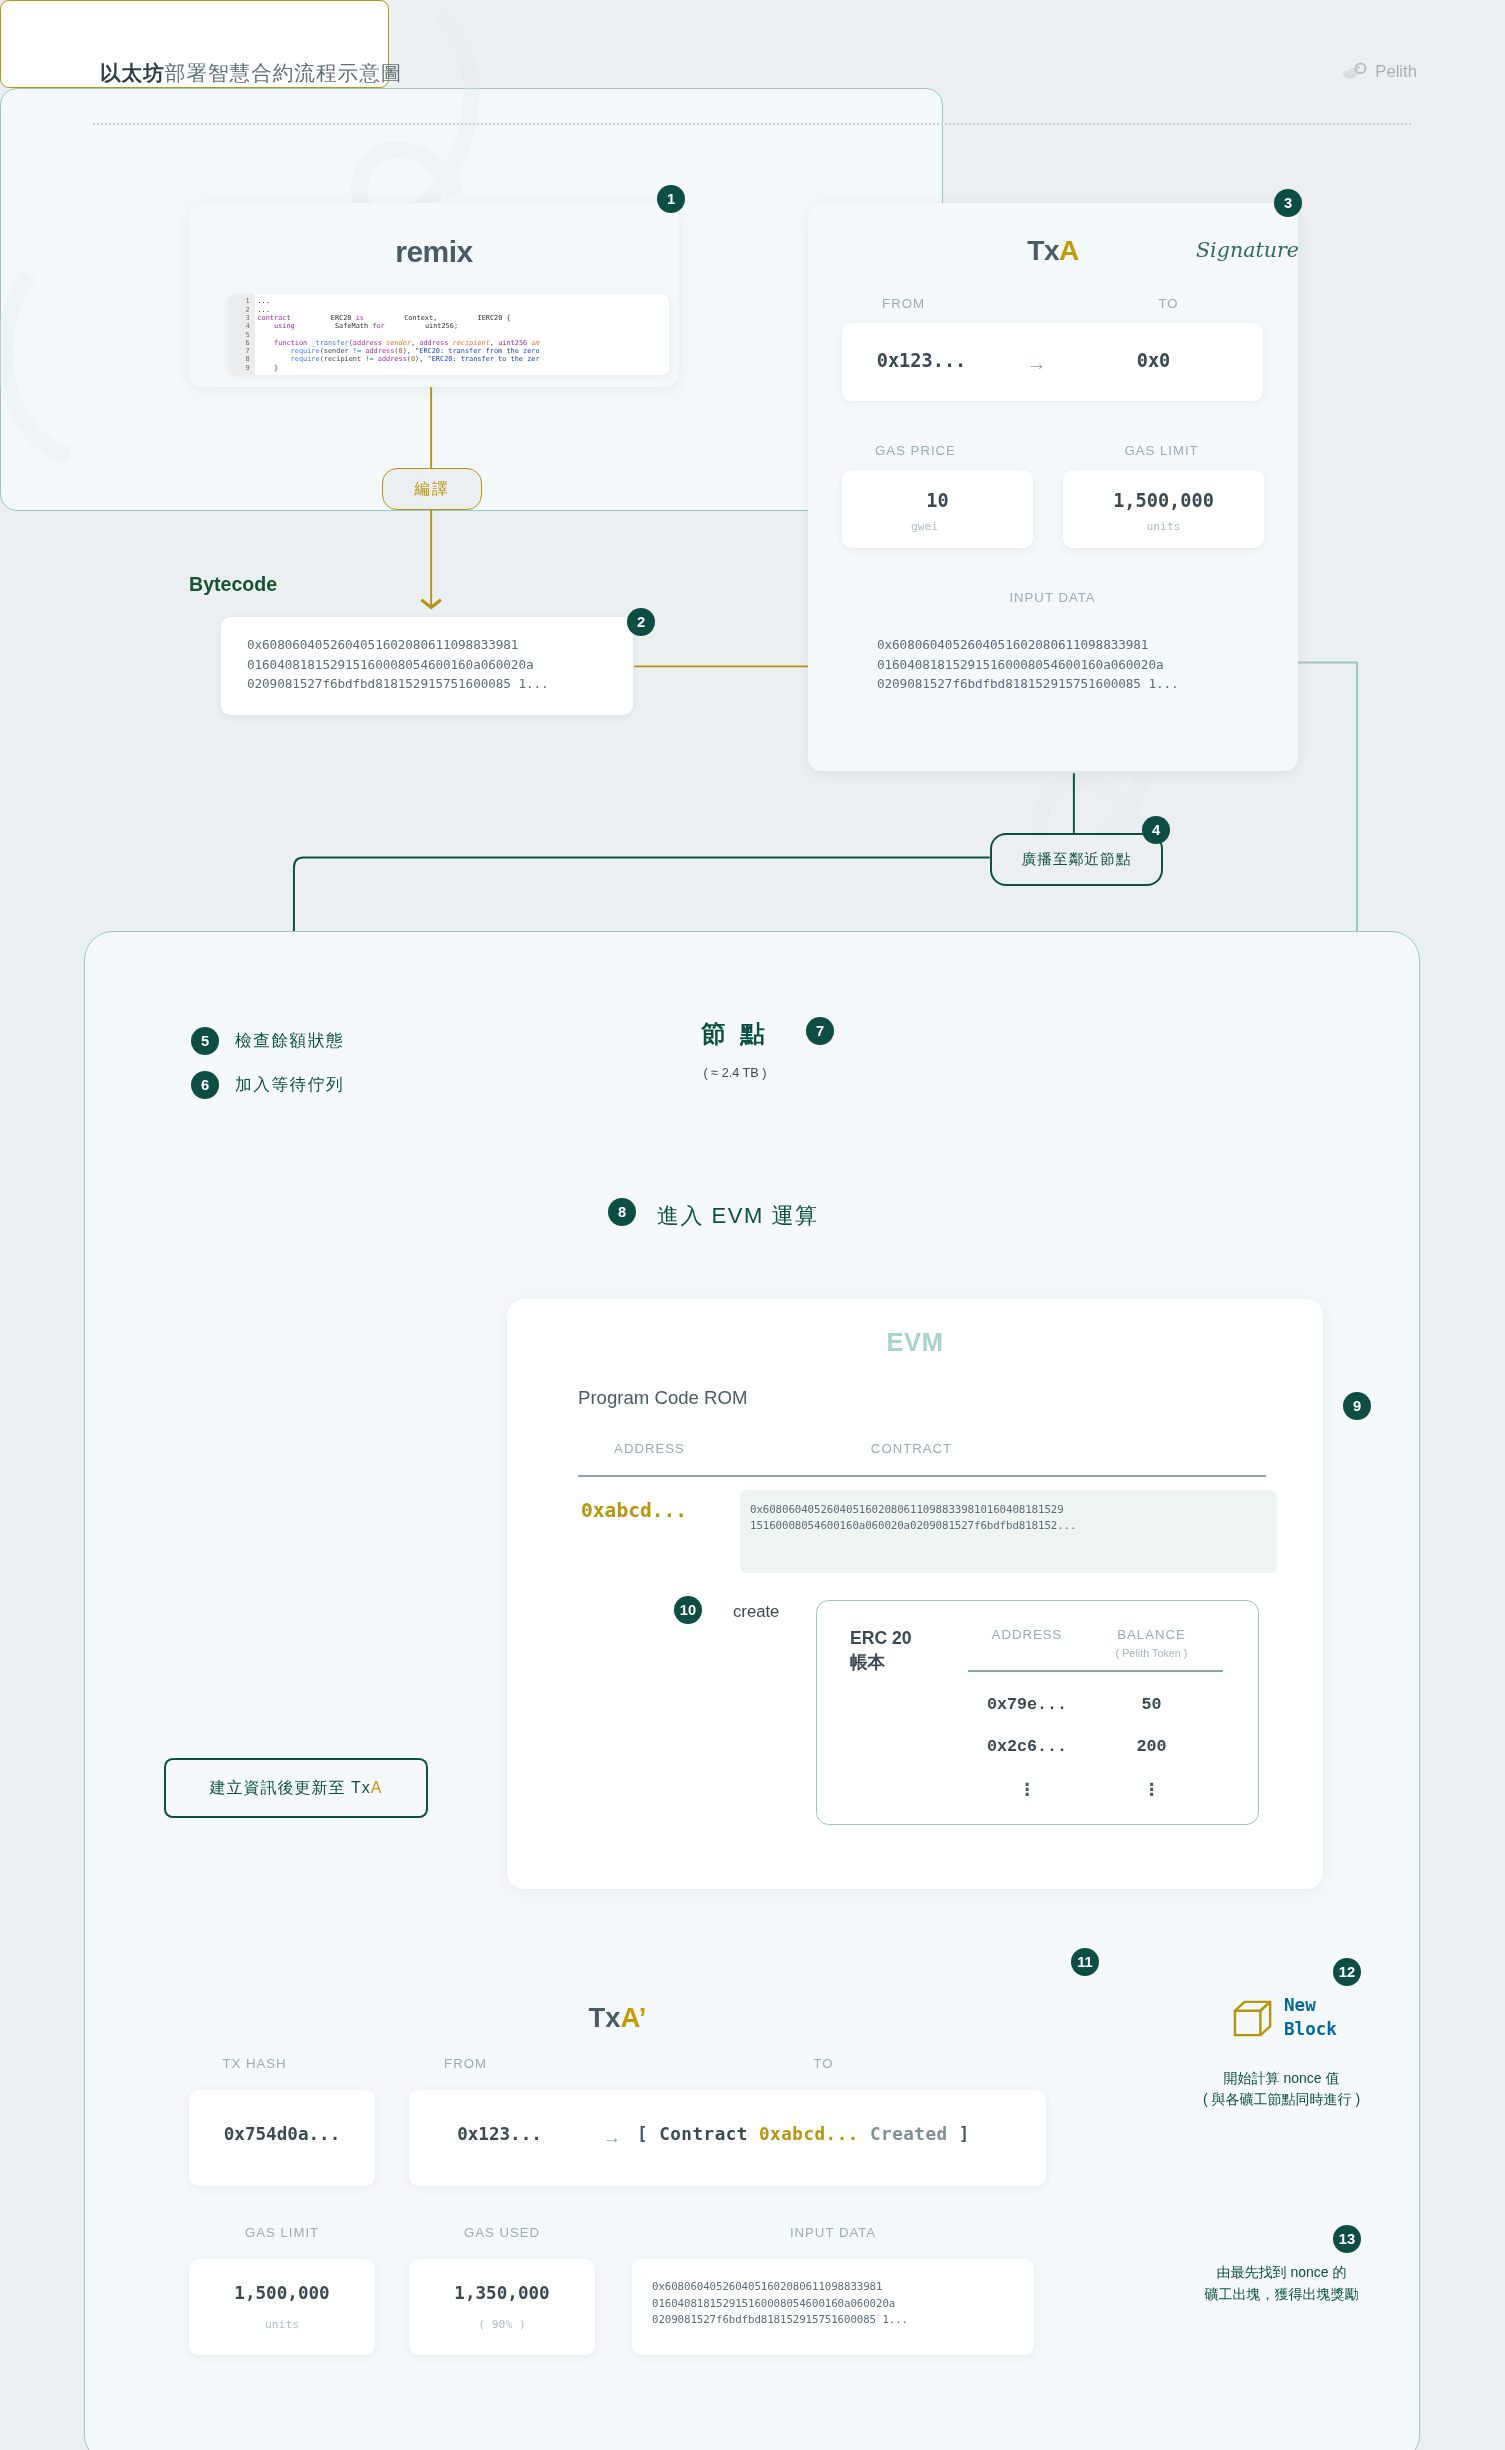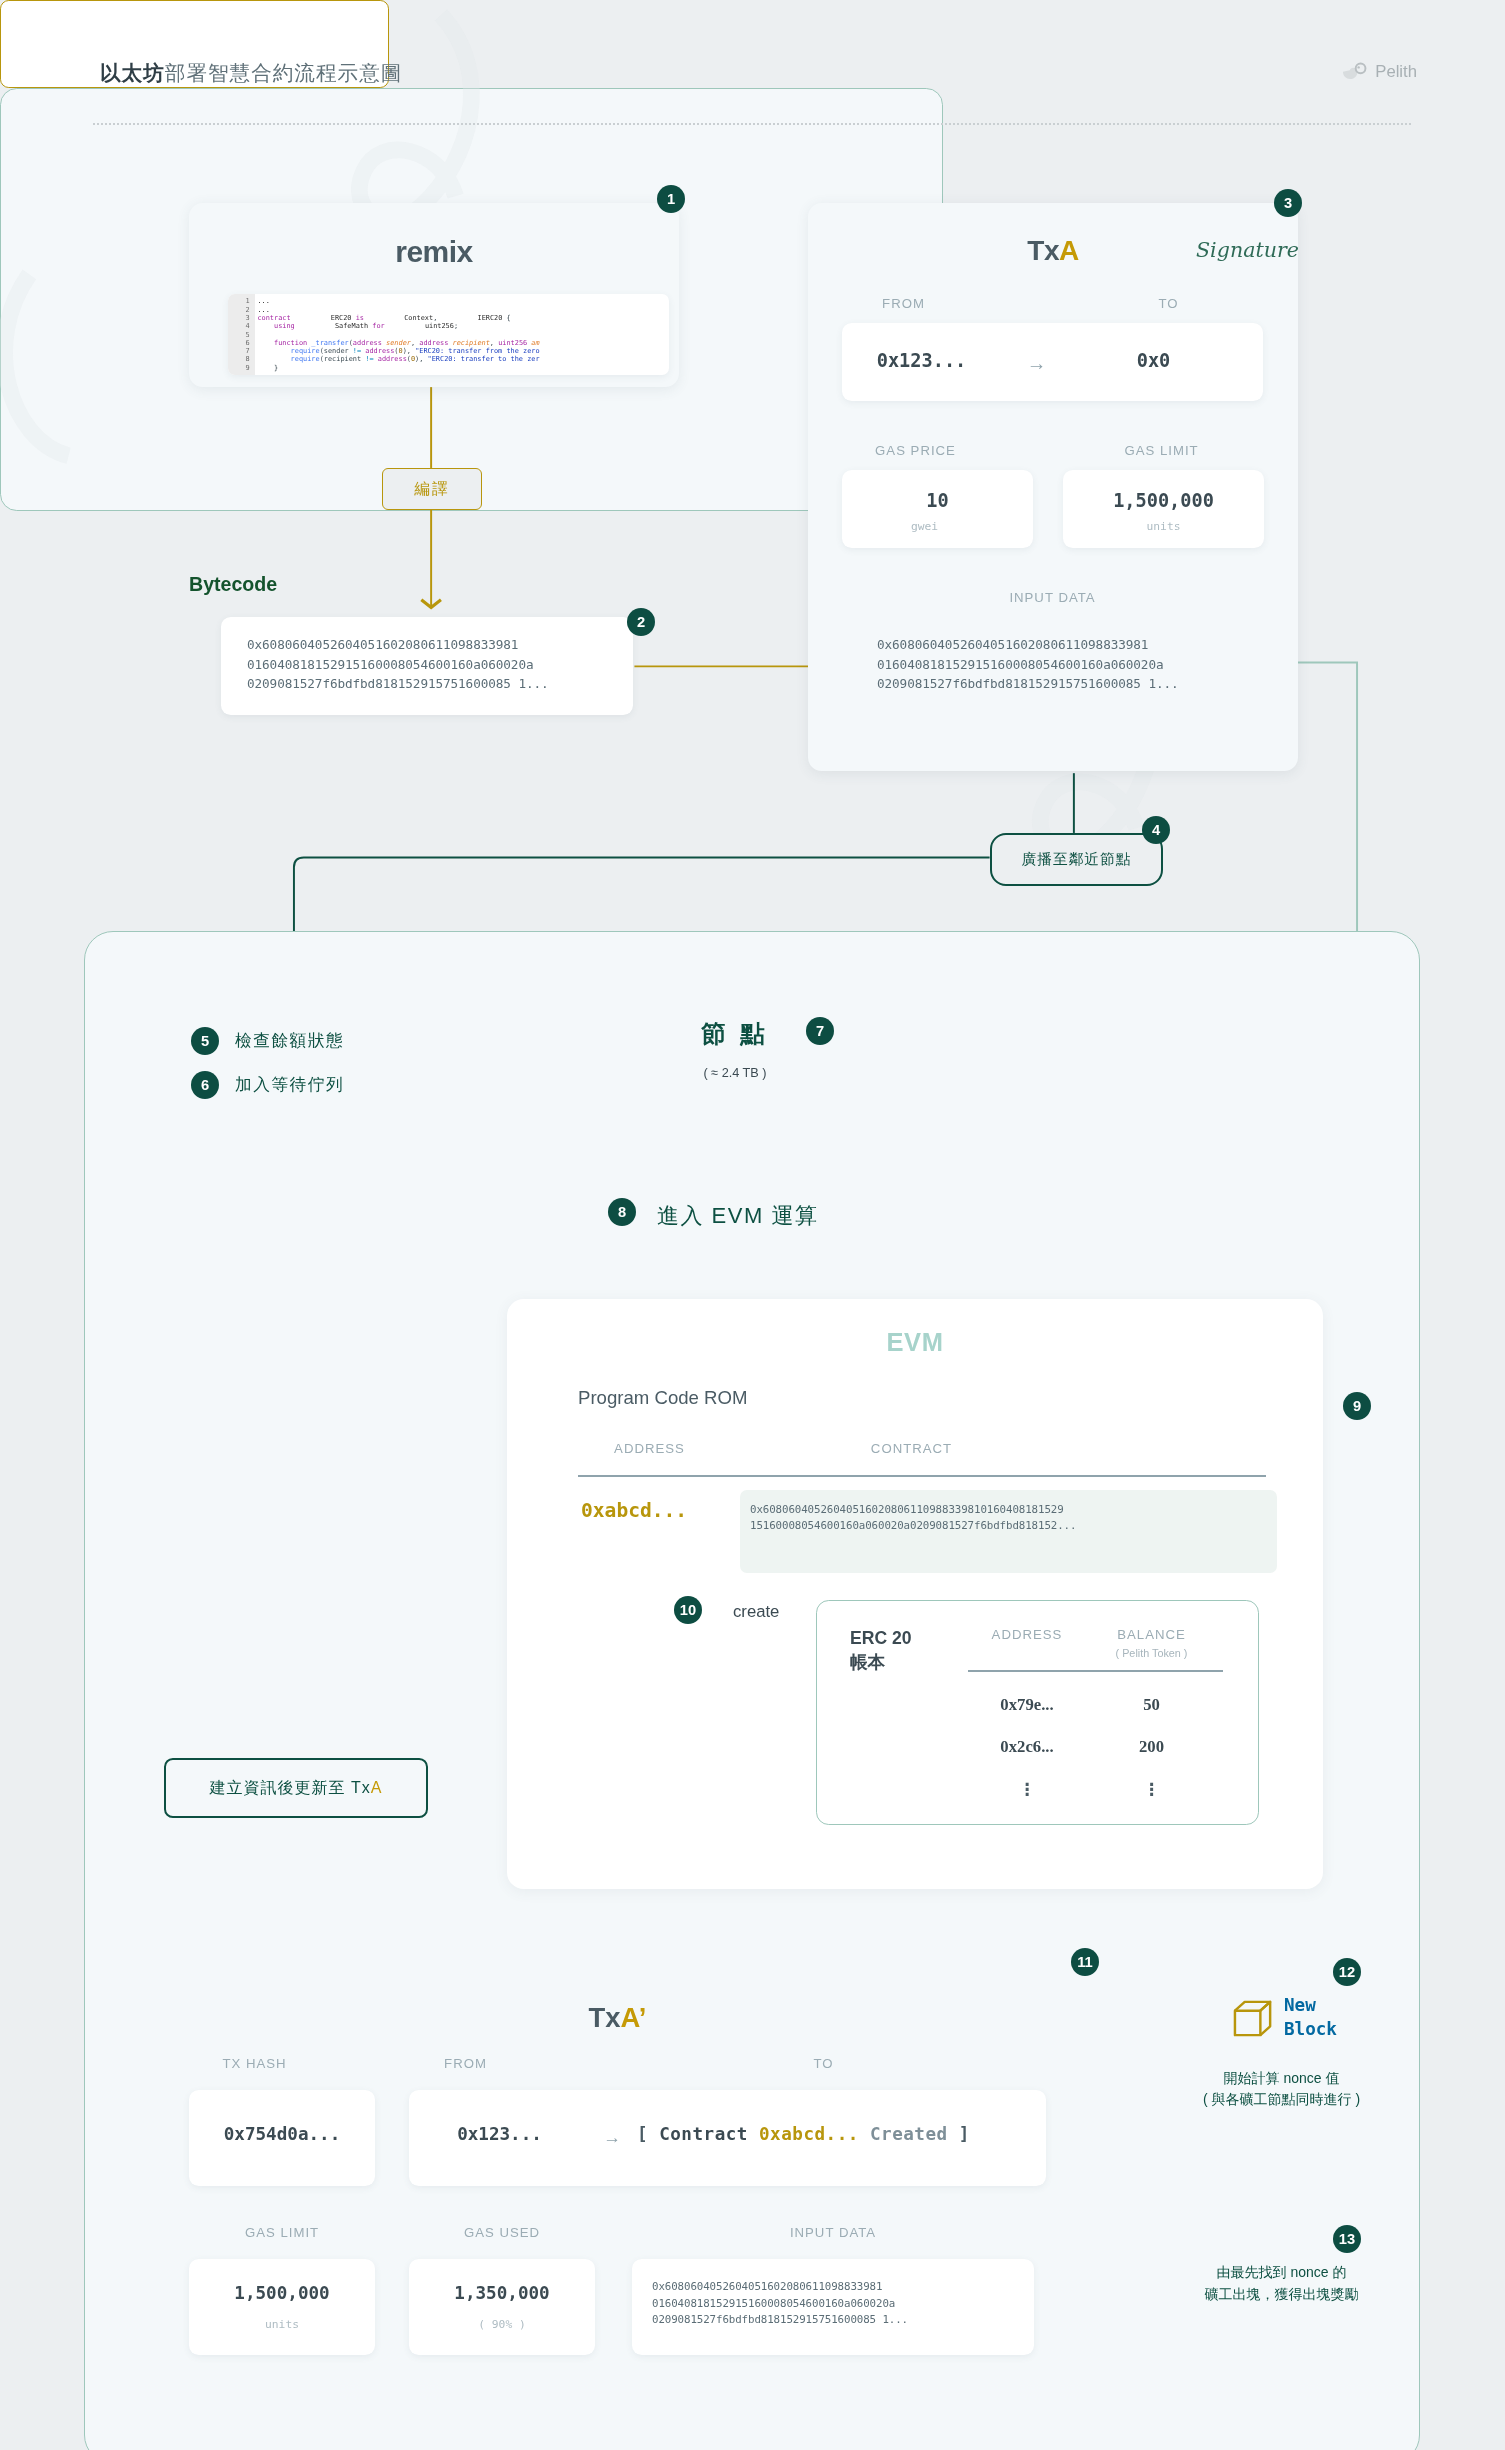--- a/index.html
+++ b/index.html
@@ -47,21 +47,21 @@
   #code-box{left:228px;top:294px;width:441px;height:81px;background:#fff;border-radius:6.9px;overflow:hidden;}
   #code-box .gutter{position:absolute;left:0;top:0;width:26.5px;height:100%;background:#ececec;}
   #code-box .codeinner{position:absolute;left:0;top:3.4px;width:441px;
       font-family:"DejaVu Sans Mono","Liberation Mono",monospace;font-size:6.9px;line-height:8.3px;white-space:pre;}
   .ln{display:inline-block;width:21.6px;text-align:right;color:#6b6b6b;margin-right:7.8px;}
   .kw{color:#a626a4;} .ty{color:#2b2b2b;margin-left:36px;} .fn{color:#4078f2;} .par{color:#e07c28;font-style:italic;}
   .str{color:#1c40c0;} .op{color:#0184bc;} .num{color:#986801;} .pl{color:#2b2b2b;}
 
   
   #compile-btn{position:absolute;left:382px;top:468px;width:98px;height:40px;
-      border:1.5px solid #b8960c;border-radius:6px;display:flex;align-items:center;justify-content:center;
+      border:1.5px solid #b8960c;border-radius:15px;display:flex;align-items:center;justify-content:center;
       color:#b8960c;font-size:15.7px;letter-spacing:2px;background:#eceff1;z-index:12;}
 
   #bytecode-title{position:absolute;left:189px;top:573px;width:490px;text-align:left;
       font-size:19.6px;font-weight:bold;color:#14532d;}
   #bytecode-box{left:221px;top:617px;width:412px;height:98px;}
   #bytecode-hex{position:absolute;left:247px;top:635px;width:372px;}
 
   
   #txa-card{left:808px;top:203px;width:490px;height:568px;}
   #txa-title{position:absolute;left:808px;top:235px;width:490px;text-align:center;
@@ -123,21 +123,21 @@
   #create-lbl{position:absolute;left:733px;top:1602px;font-size:16.7px;color:#3b4a52;}
   #erc20-box{position:absolute;left:816px;top:1600px;width:441px;height:223px;
       border:1.5px solid #9ec7bb;border-radius:12.7px;background:#fff;}
   #erc20-name{position:absolute;left:850px;top:1627px;width:113px;font-size:17.6px;
       font-weight:bold;color:#3b4a52;line-height:1.35;}
   #erc-addr-h{left:968px;top:1627px;width:118px;}
   #erc-bal-h{left:1083px;top:1627px;width:137px;}
   #erc-bal-sub{position:absolute;left:1083px;top:1647px;width:137px;text-align:center;
       font-size:10.8px;color:#a7b5bc;}
   #erc-rule{position:absolute;left:968px;top:1670px;width:255px;height:1.5px;background:#8fa3ac;}
-  .erc-cell{position:absolute;text-align:center;font-family:Liberation Serif, serif;
+  .erc-cell{position:absolute;text-align:center;font-family:Liberation Mono, monospace;
       font-size:16.7px;font-weight:bold;color:#3b4a52;}
   .erc-dots{position:absolute;text-align:center;font-size:16.7px;color:#4a5b64;font-weight:bold;}
 
   
   #update-box{position:absolute;left:164px;top:1758px;width:260px;height:56px;
       border:2px solid #0d5042;border-radius:8.8px;background:#f4f8fa;
       display:flex;align-items:center;justify-content:center;font-size:16px;color:#0d5042;letter-spacing:1px;}
   #update-box .ya{color:#c59a06;}
 
   

